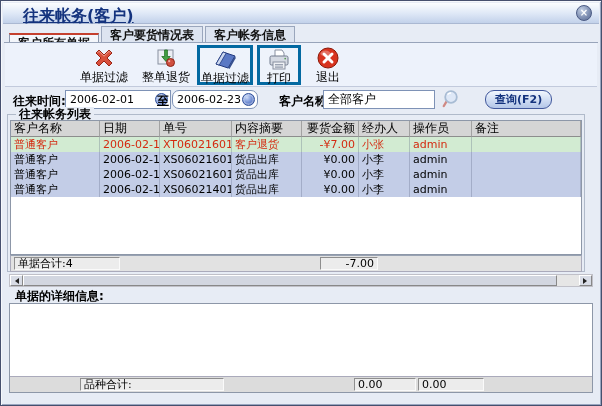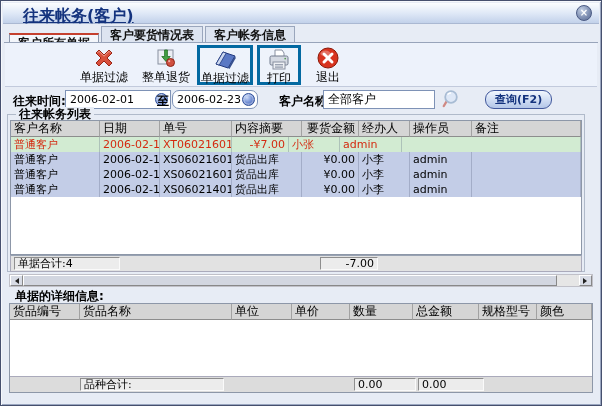--- a/index.html
+++ b/index.html
@@ -208,20 +208,21 @@
         <div class="tc c4">要货金额</div>
         <div class="tc c5">经办人</div>
         <div class="tc c6">操作员</div>
         <div class="tc c7">备注</div>
       </div>
 
       <div class="trow data sel">
         <div class="tc c0">普通客户</div>
         <div class="tc c1">2006-02-16</div>
         <div class="tc c2">XT060216010001</div>
+        <div class="tc c3">客户退货</div>
         <div class="tc c4">-¥7.00</div>
         <div class="tc c5">小张</div>
         <div class="tc c6">admin</div>
         <div class="tc c7"></div>
       </div>
 
       <div class="trow data">
         <div class="tc c0">普通客户</div>
         <div class="tc c1">2006-02-16</div>
         <div class="tc c2">XS060216010002</div>
@@ -268,30 +269,20 @@
     <div class="sthumb"></div>
     <div class="strack-gap"></div>
     <div class="sarrow right">
         <span class="tri-r"></span>
       </div>
   </div>
 
   <div class="detail-title">单据的详细信息:</div>
 
   <div class="detailtable">
-    <div class="trow head">
-      <div class="tc d0">货品编号</div>
-      <div class="tc d1">货品名称</div>
-      <div class="tc d2">单位</div>
-      <div class="tc d3">单价</div>
-      <div class="tc d4">数量</div>
-      <div class="tc d5">总金额</div>
-      <div class="tc d6">规格型号</div>
-      <div class="tc d7">颜色</div>
-    </div>
     <div class="body"></div>
     <div class="dfoot">
       <span class="sunkbox" style="left:70px;width:144px;">品种合计:</span>
       <span class="sunkbox" style="left:344px;width:62px;">0.00</span>
       <span class="sunkbox" style="left:408px;width:66px;">0.00</span>
     </div>
   </div>
 
 </div>
 

